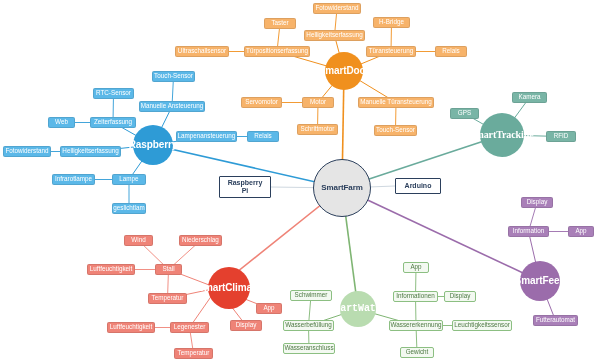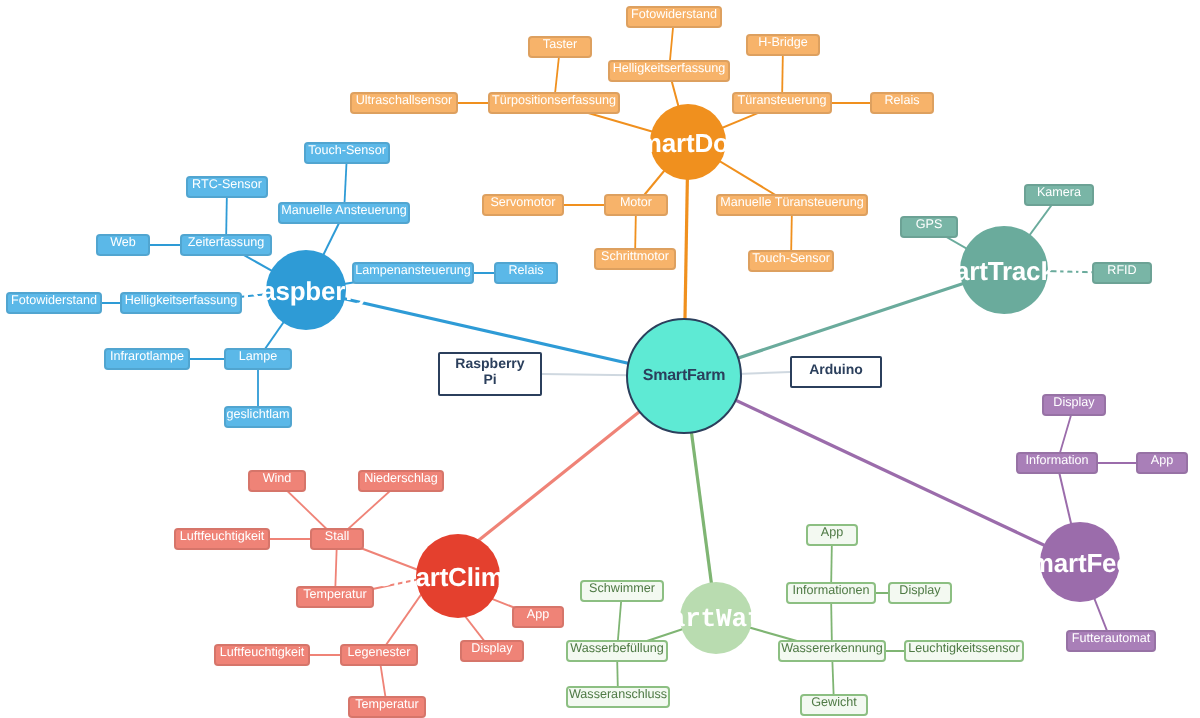--- a/index.html
+++ b/index.html
@@ -11,29 +11,29 @@
     font-family:"Liberation Sans", sans-serif;
   }
   svg.edges{position:absolute;left:0;top:0;width:600px;height:359px;}
 
   
   .hub{
     position:absolute;
     border-radius:50%;
     display:flex;align-items:center;justify-content:center;
     color:#ffffff;
-    font-size:13px;
+    font-size:10px;
     font-weight:bold;
     letter-spacing:-0.1px;
     text-align:center;
     box-sizing:border-box;
     line-height:1;
   }
   .hub.root{
-    background:#5eead4;
+    background:#e5e5e5;
     border:1.6px solid #2b3f5c;
     color:#2b3f5c;
     font-size:8px;
   }
 
   
   .node{
     position:absolute;
     display:flex;align-items:center;justify-content:center;
     box-sizing:border-box;
@@ -134,21 +134,21 @@
   <div id="node-layer">
       <div class="hub root" style="left: 313px; top: 159px; width: 58px; height: 58px;">
         <span>SmartFarm</span>
       </div>
       <div class="hub" style="left: 133px; top: 125px; width: 40px; height: 40px; background: rgb(46, 155, 214);">
         <span>Raspberry</span>
       </div>
       <div class="hub" style="left: 325px; top: 52px; width: 38px; height: 38px; background: rgb(240, 144, 30);">
         <span>SmartDoor</span>
       </div>
-      <div class="hub" style="left: 480px; top: 113px; width: 44px; height: 44px; background: rgb(106, 171, 156);">
+      <div class="hub" style="left: 480px; top: 113px; width: 44px; height: 44px; background: rgb(106, 171, 156); font-family: Liberation Serif, serif;">
         <span>SmartTracking</span>
       </div>
       <div class="hub" style="left: 520px; top: 261px; width: 40px; height: 40px; background: rgb(155, 108, 171); text-align: right;">
         <span>SmartFeed</span>
       </div>
       <div class="hub" style="left: 340px; top: 291px; width: 36px; height: 36px; background: rgb(185, 220, 176); font-family: Liberation Mono, monospace;">
         <span>SmartWater</span>
       </div>
       <div class="hub" style="left: 196px; top: 267px; width: 42px; height: 42px; background: rgb(228, 64, 46); margin-left: 12px;">
         <span>SmartClimate</span>

